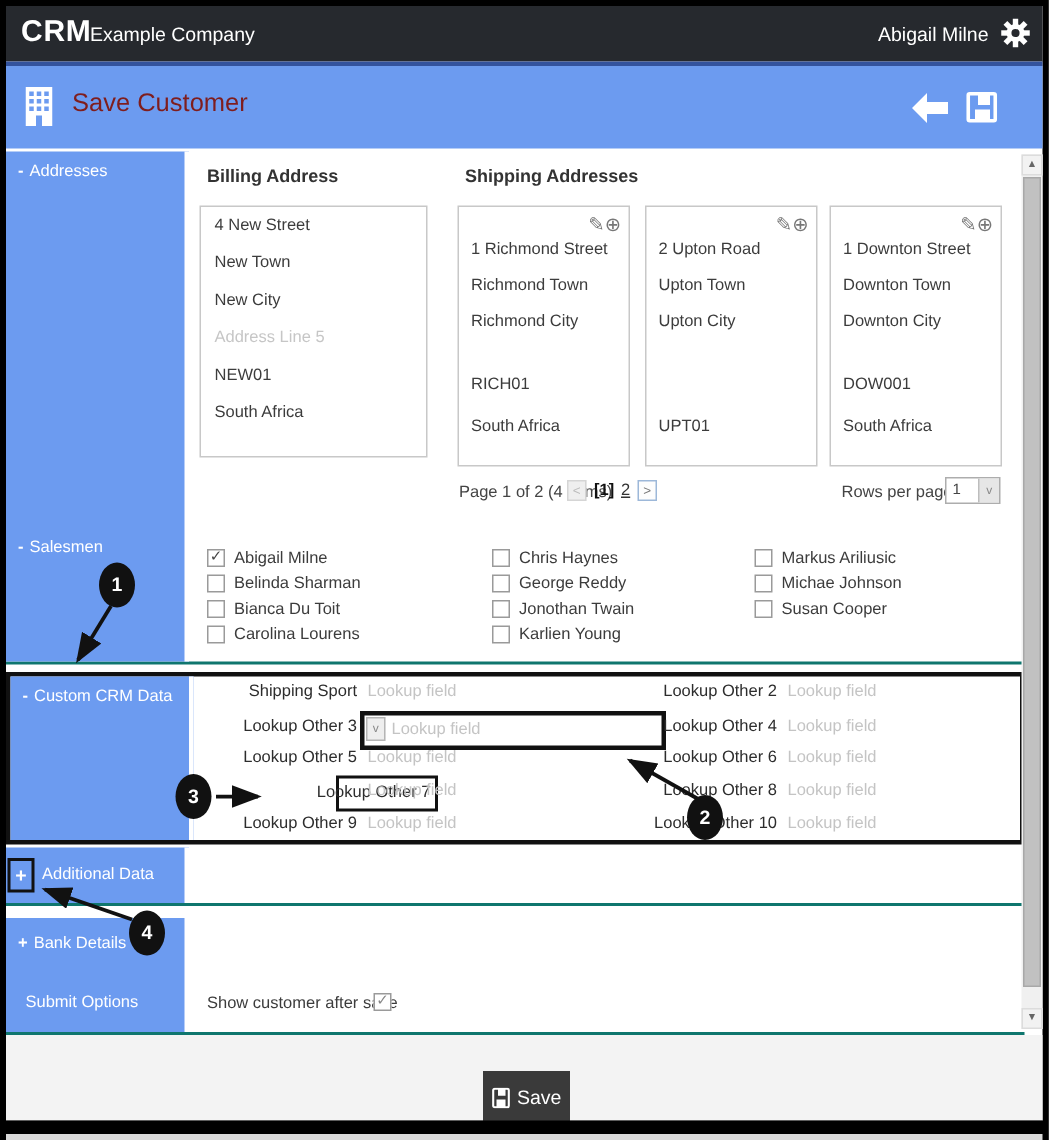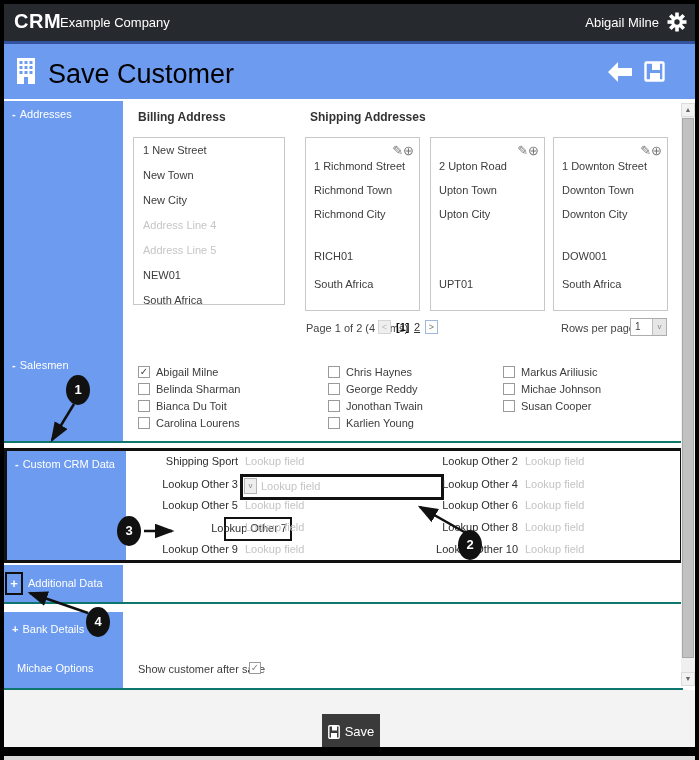--- a/index.html
+++ b/index.html
@@ -62,45 +62,44 @@
           <rect x="2.5" y="8" width="3" height="3"></rect>
             <rect x="7.5" y="8" width="3" height="3"></rect>
             <rect x="12.5" y="8" width="3" height="3"></rect>
           <rect x="2.5" y="13" width="3" height="3"></rect>
             <rect x="7.5" y="13" width="3" height="3"></rect>
             <rect x="12.5" y="13" width="3" height="3"></rect>
           <rect x="7" y="19" width="4" height="7"></rect>
         </g>
       </svg>
     </div>
-    <div class="abs" style="left:44px;top:15px;color:#000000;font-size:27px;">Save Customer</div>
+    <div class="abs" style="left:44px;top:15px;color:#7f1d1d;font-size:17px;">Save Customer</div>
     <div class="abs" style="right:62px;top:17px;cursor:pointer;">
       <svg width="26" height="22" viewBox="0 0 26 22">
           <path d="M11 1 L11 7 L25 7 L25 15 L11 15 L11 21 L1 11 Z" fill="#fff"></path>
         </svg>
     </div>
     <div class="abs" style="right:30px;top:17px;cursor:pointer;">
       <svg width="21" height="21" viewBox="0 0 21 21">
         <rect x="1.5" y="1.5" width="18" height="18" rx="1" fill="none" stroke="#fff" stroke-width="2.4"></rect>
         <rect x="8" y="2" width="8" height="7" fill="#fff"></rect>
         <rect x="6" y="12" width="10" height="8" fill="#fff"></rect>
       </svg>
     </div>
   </div>
 
   <div class="row" style="top:101px;height:256px;">
     <div class="side" style="cursor:pointer;">
       <div class="side-label"><span class="toggle">-</span><span>Addresses</span></div>
     </div>
     <div class="abs t11 bold" style="left:134px;top:9px;color:#333;font-size:12px;">Billing Address</div>
     <div class="abs" style="left:129px;top:36px;width:152px;height:168px;border:1px solid #c8c8c8;box-sizing:border-box;">
-      <div class="t11" style="padding:6px 0 0 9px;height:19px;">1 New Street</div>
+      <div class="t11" style="padding:6px 0 0 9px;height:19px;">4 New Street</div>
       <div class="t11" style="padding:6px 0 0 9px;height:19px;">New Town</div>
       <div class="t11" style="padding:6px 0 0 9px;height:19px;">New City</div>
-      <div class="t11 muted" style="padding:6px 0 0 9px;height:19px;">Address Line 4</div>
       <div class="t11 muted" style="padding:6px 0 0 9px;height:19px;">Address Line 5</div>
       <div class="t11" style="padding:6px 0 0 9px;height:19px;">NEW01</div>
       <div class="t11" style="padding:6px 0 0 9px;height:19px;">South Africa</div>
     </div>
 
     <div class="abs t11 bold" style="left:306px;top:9px;color:#333;font-size:12px;">Shipping Addresses</div>
 
     <div class="card" style="left:301px;">
       <div class="abs" style="top:3px;right:5px;"><span class="cicon">✎</span><span class="cicon">⊕</span></div>
       <div class="cardline" style="top:22px;">1 Richmond Street</div>
@@ -208,21 +207,21 @@
   </div>
 
   <div class="row" style="top:612px;height:45px;">
     <div class="side" style="cursor:pointer;">
       <div class="side-label" style="top:11px;"><span class="toggle">+</span><span>Bank Details</span></div>
     </div>
   </div>
 
   <div class="row" style="top:650px;height:40px;">
     <div class="side">
-      <div class="side-label" style="left:13px;top:12px;"><span>Michae Options</span></div>
+      <div class="side-label" style="left:13px;top:12px;"><span>Submit Options</span></div>
     </div>
     <span class="cbl" style="left:134px;top:13px;">Show customer after save</span>
     <span class="cb checked" style="left:245px;top:12px;color:#888;"></span>
   </div>
 
   <div class="abs" style="left:4px;top:690px;width:691px;height:57px;background:#f3f3f3;">
     <div style="position:absolute;left:318px;top:24px;width:58px;height:35px;background:#3a3a3a;color:#fff;display:flex;align-items:center;justify-content:center;gap:5px;cursor:pointer;">
       <span style="display:inline-flex;">
         <svg width="12" height="14" viewBox="0 0 12 14">
           <rect x="0.8" y="0.8" width="10.4" height="12.4" rx="1" fill="none" stroke="#fff" stroke-width="1.4"></rect>

